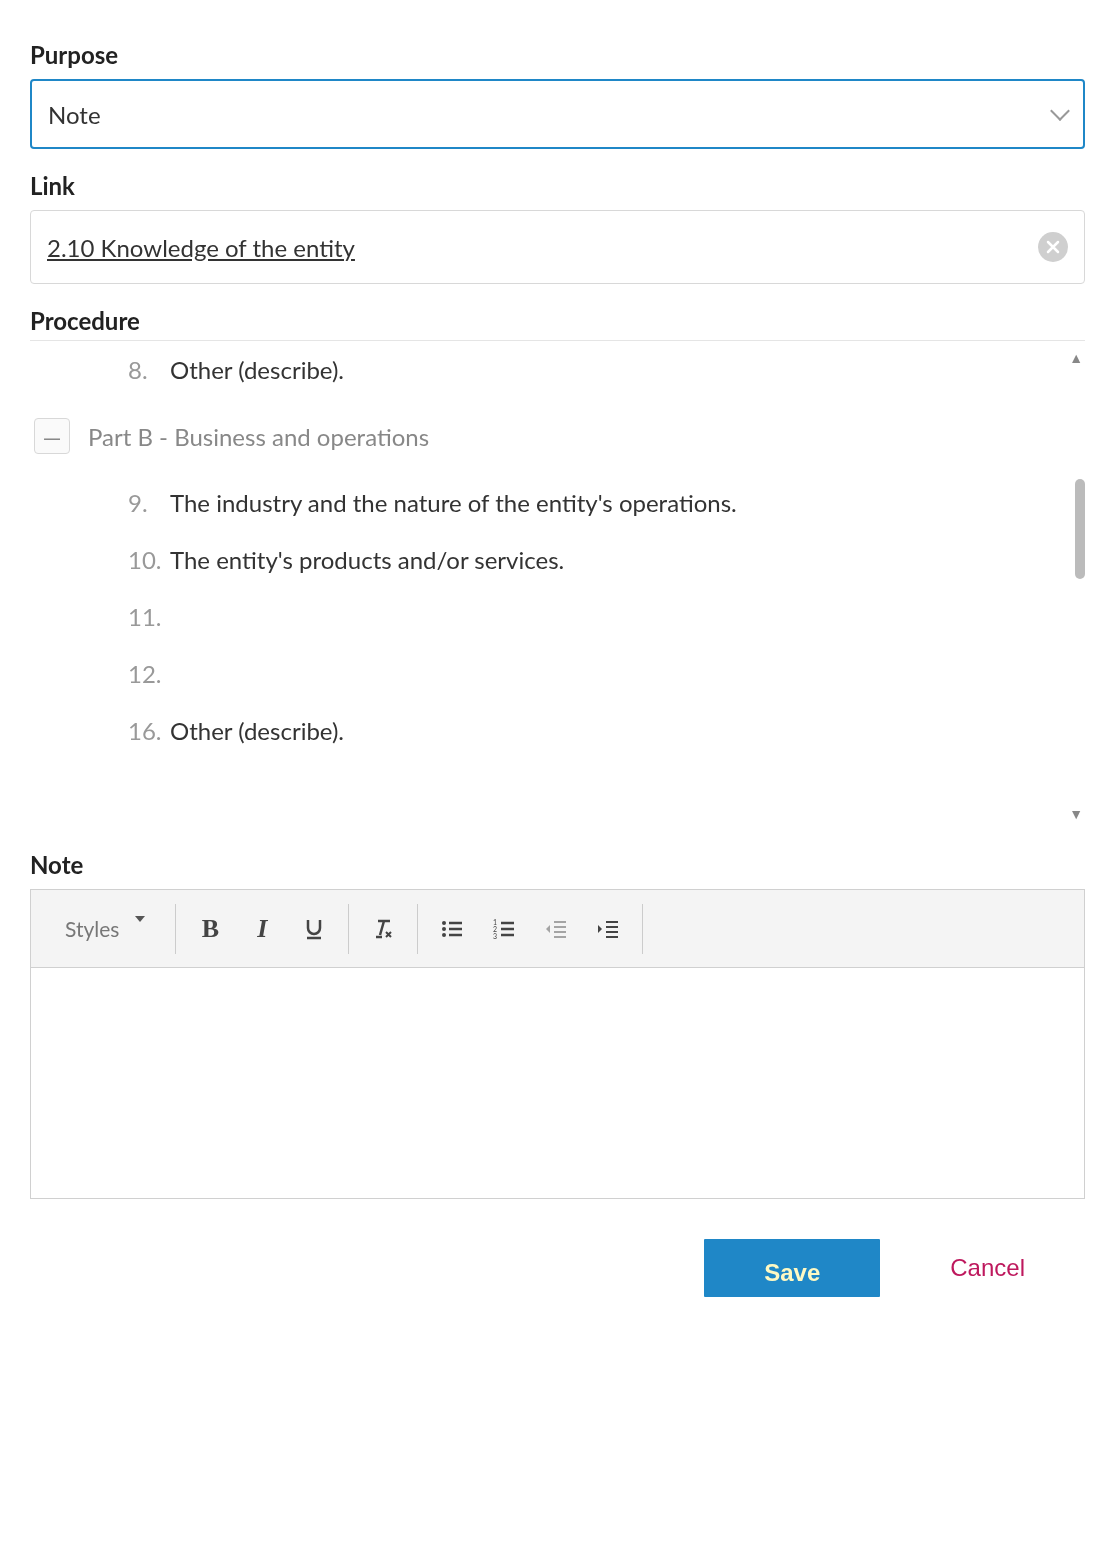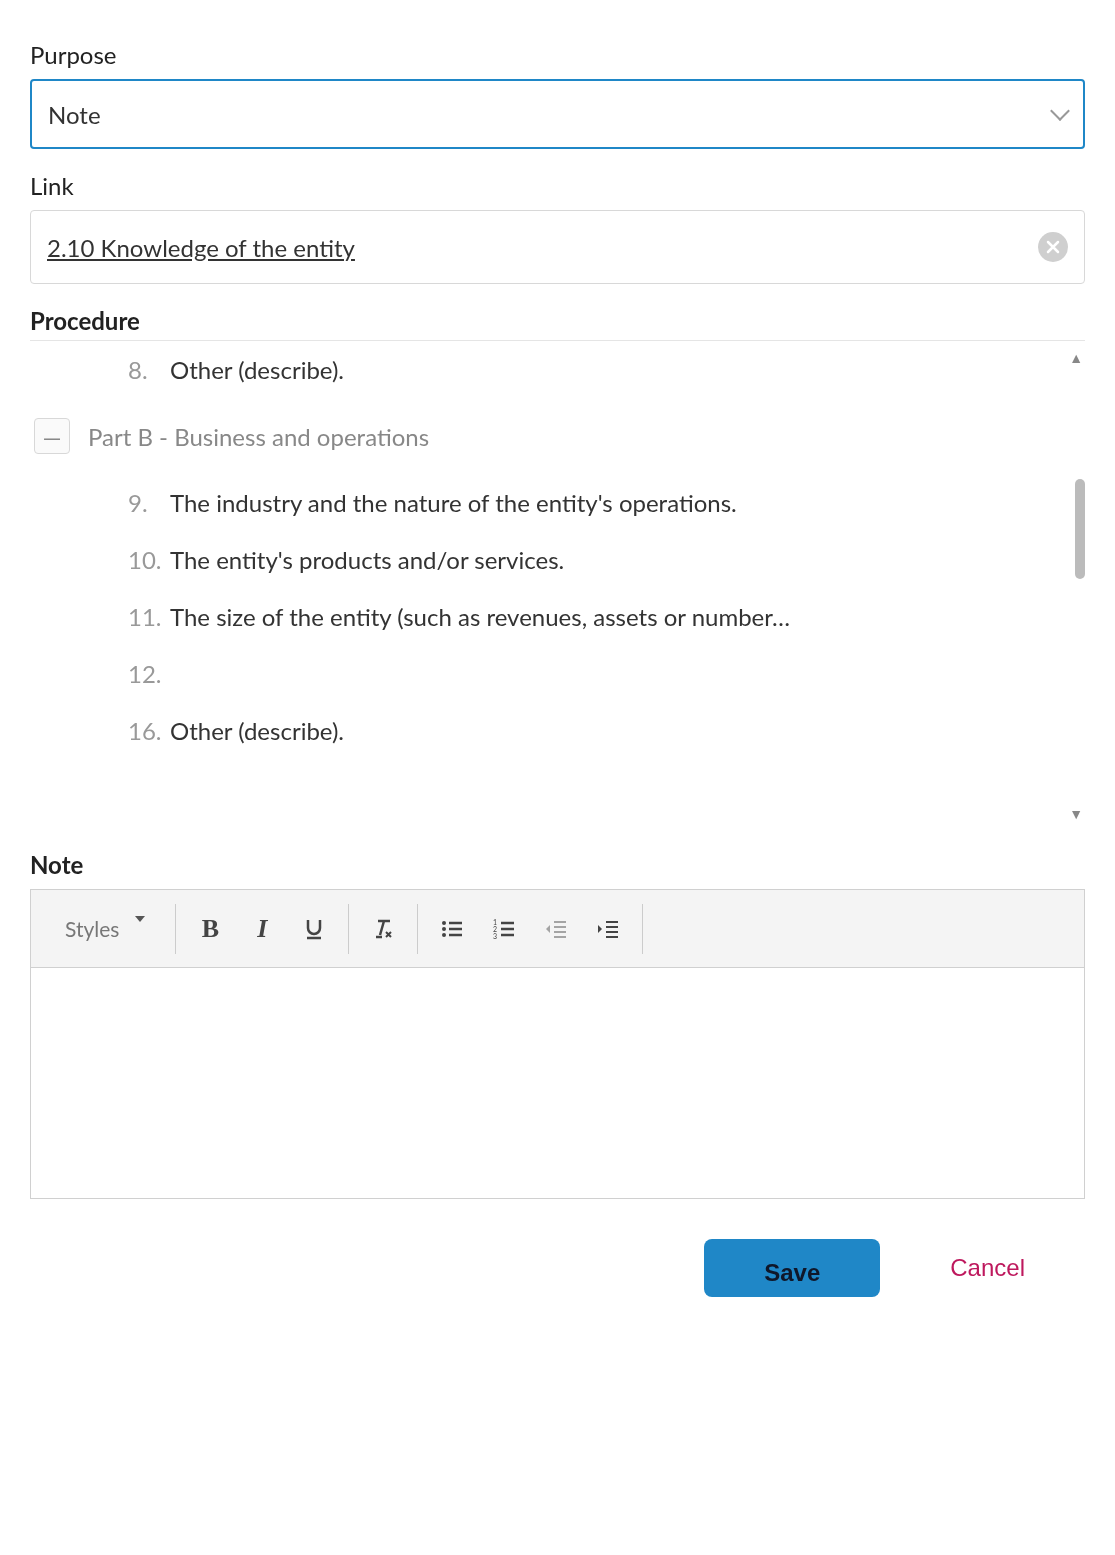--- a/index.html
+++ b/index.html
@@ -5,21 +5,21 @@
   * { box-sizing: border-box; }
   body {
     margin: 0;
     font-family: 'Lato', -apple-system, BlinkMacSystemFont, "Segoe UI", Roboto, sans-serif;
     font-size: 23px;
     color: #333;
     background: #fff;
     padding: 40px 30px 30px;
   }
   .field-label {
-    font-weight: 400;
+    font-weight: 700;
     font-size: 24px;
     color: #222;
     margin-bottom: 10px;
   }
   .select-wrap {
     position: relative;
     border: 2px solid #1f87c7;
     border-radius: 4px;
     background: #fff;
     height: 70px;
@@ -196,26 +196,26 @@
     display: flex;
     justify-content: flex-end;
     gap: 64px;
     align-items: center;
     margin-top: 40px;
     padding-right: 54px;
     padding-bottom: 10px;
   }
   .save-btn {
     background: #1f87c7;
-    color: #0f172a;
+    color: #fef9c3;
     border: none;
     font-weight: 700;
     font-size: 24px;
     padding: 20px 60px 10px;
-    border-radius: 8px;
+    border-radius: 1px;
     cursor: pointer;
   }
   .cancel-btn {
     background: none;
     border: none;
     color: #be185d;
     font-size: 24px;
     cursor: pointer;
   }
 </style>
@@ -255,21 +255,20 @@
     <div class="proc-item">
       <span class="proc-num">9.</span>
       <span class="proc-text">The industry and the nature of the entity's operations.</span>
     </div>
     <div class="proc-item">
       <span class="proc-num">10.</span>
       <span class="proc-text">The entity's products and/or services.</span>
     </div>
     <div class="proc-item">
       <span class="proc-num">11.</span>
-      <span class="proc-text">The size of the entity (such as revenues, assets or number…</span>
     </div>
     <div class="proc-item">
       <span class="proc-num">12.</span>
     </div>
     <div class="proc-item">
       <span class="proc-num">16.</span>
       <span class="proc-text">Other (describe).</span>
     </div>
   </div>
 </div>

